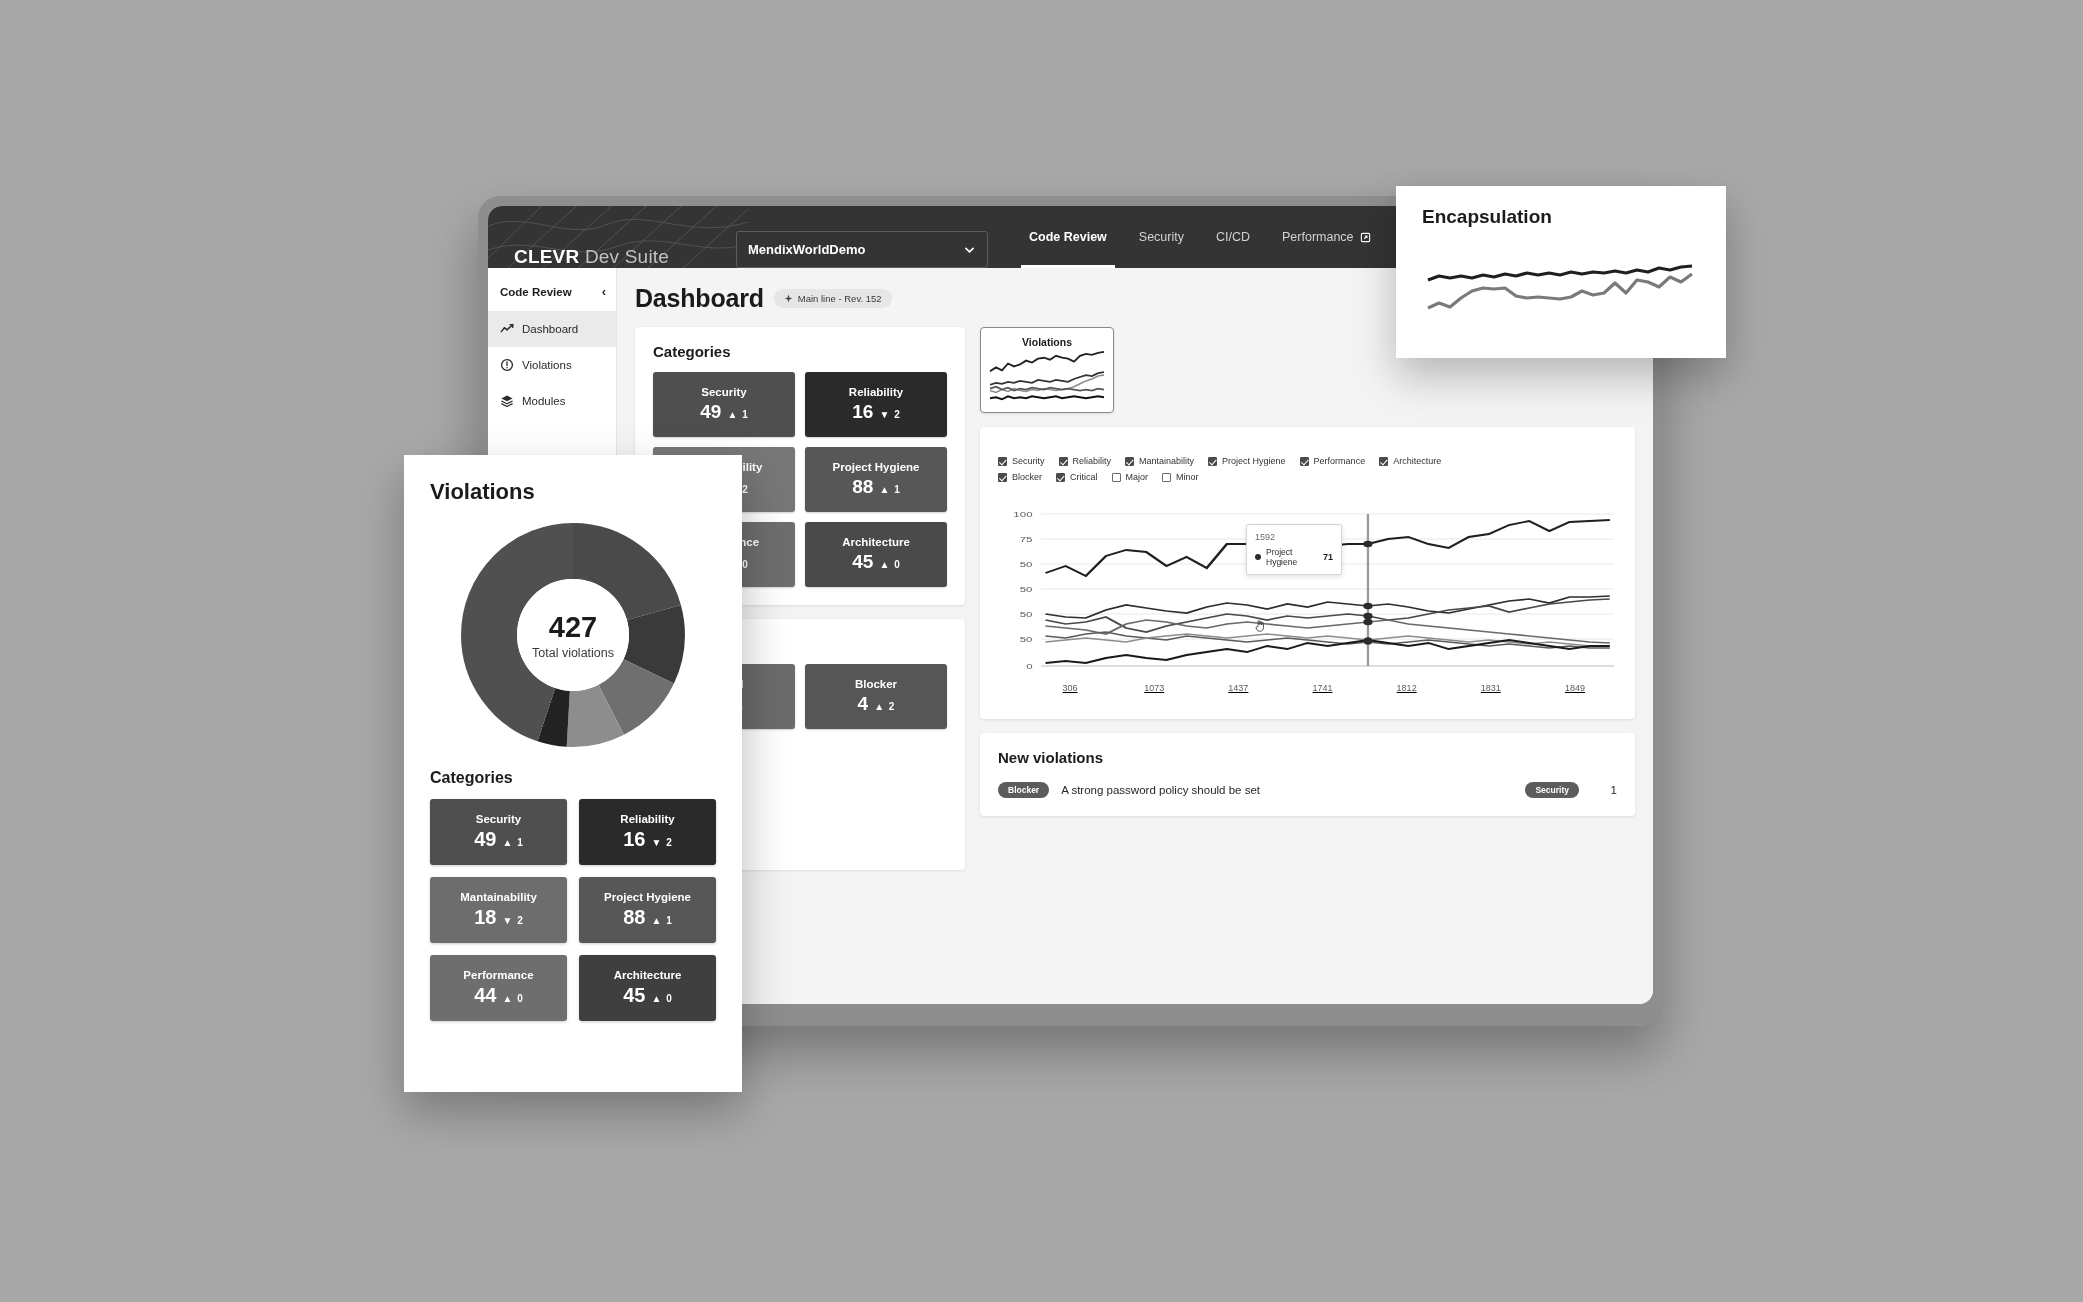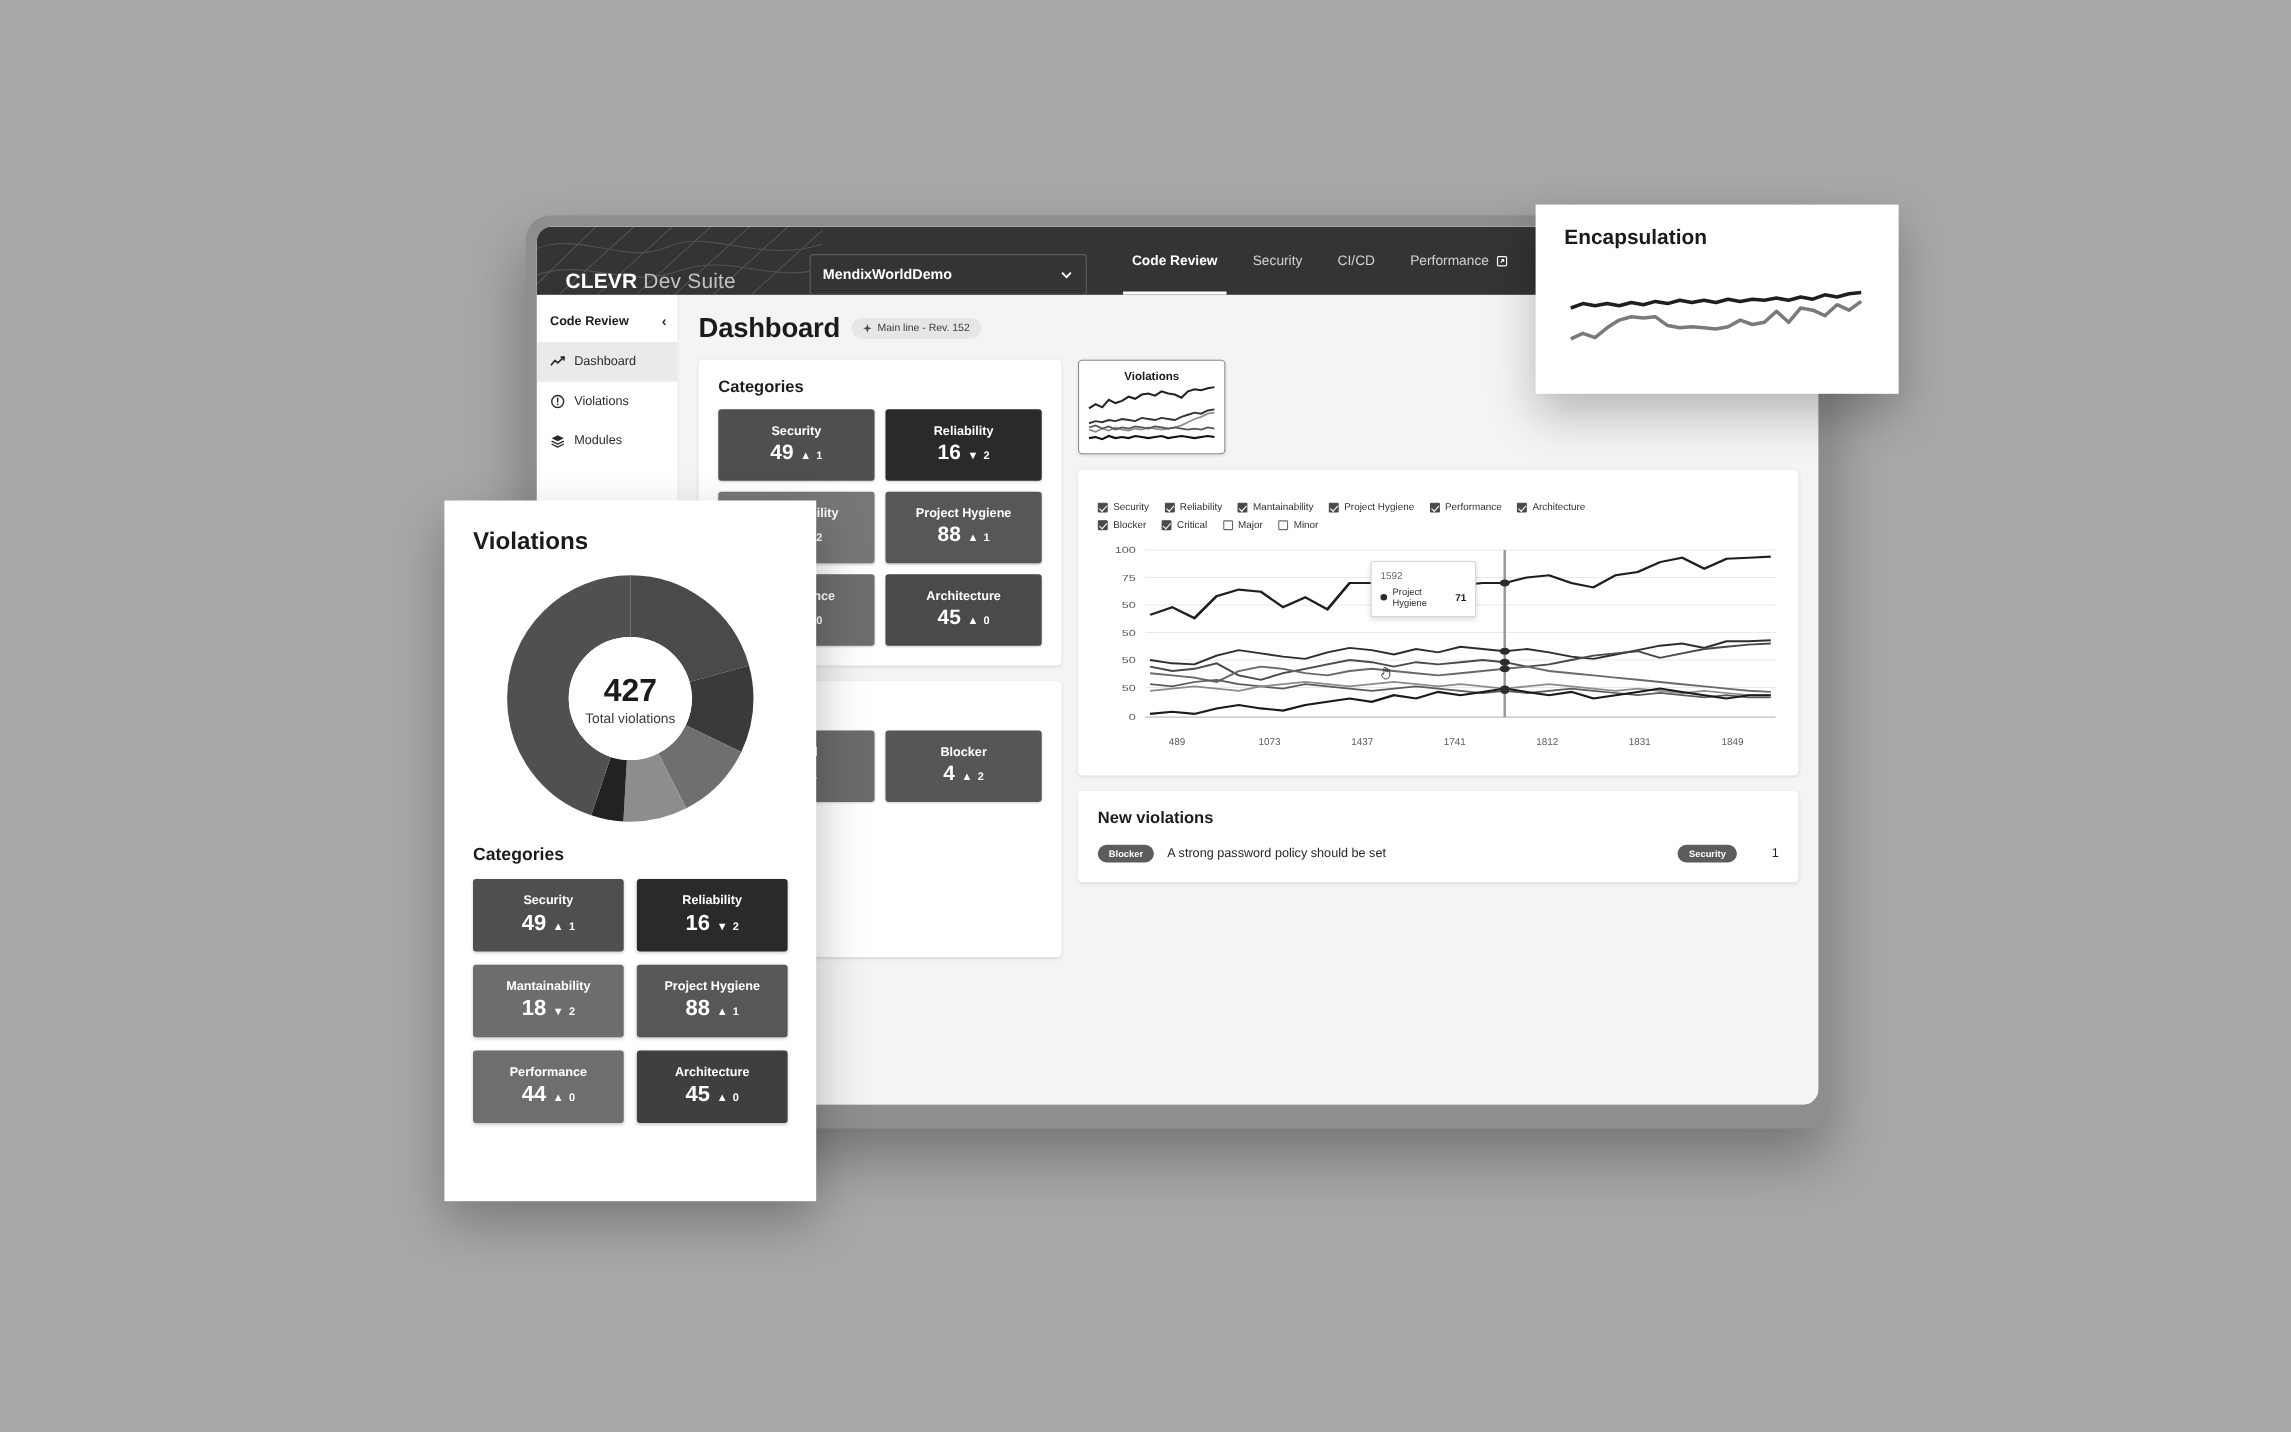--- a/index.html
+++ b/index.html
@@ -192,21 +192,21 @@
     width: 9px; height: 9px; border: 1px solid #6b6b6b; border-radius: 1px;
     background: #fff; position: relative; flex: none;
   }
   .cbox.on { background: #4a4a4a; border-color: #4a4a4a; }
   .cbox.on::after {
     content: ""; position: absolute; left: 2px; top: 0.5px;
     width: 3px; height: 5.5px;
     border: solid #fff; border-width: 0 1.4px 1.4px 0;
     transform: rotate(42deg);
   }
-  .chart-wrap { position: relative; margin-top: 10px; height: 195px; }
+  .chart-wrap { position: relative; margin-top: 24px; height: 195px; text-decoration: underline; }
   .chart-svg { width: 100%; height: 175px; display: block; }
   .xaxis { display: flex; margin-top: 2px; padding-left: 30px; }
   .xtick { flex: 1; text-align: center; font-size: 9px; color: #5c5c5c; }
   .tooltip {
     position: absolute; left: 248px; top: 18px;
     width: 96px;
     background: #ffffff; border: 1px solid #d6d6d6;
     border-radius: 2px;
     padding: 7px 8px;
     box-shadow: 0 2px 5px rgba(0,0,0,0.12);
@@ -556,21 +556,21 @@
                       <span class="tt-name">Project Hygiene</span>
                       <span class="tt-val">71</span>
                     </div>
                   </div>
 
                   <svg class="cursor-ico" viewBox="0 0 16 18" fill="none" stroke="#3a3a3a" stroke-width="1.1">
                     <path d="M5 9 L5 4.2 a1.1 1.1 0 0 1 2.2 0 L7.2 8 L7.2 5.2 a1.1 1.1 0 0 1 2.2 0 L9.4 8.4 L9.4 6.4 a1.1 1.1 0 0 1 2.2 0 L11.6 11.6 a4 4 0 0 1 -4 4.4 L6.4 16 a3.4 3.4 0 0 1 -2.6 -1.6 L2.6 12 a1.1 1.1 0 0 1 1.8 -1.2 Z"></path>
                   </svg>
 
                   <div class="xaxis">
-                    <div class="xtick">489</div>
+                    <div class="xtick">306</div>
                     <div class="xtick">1073</div>
                     <div class="xtick">1437</div>
                     <div class="xtick">1741</div>
                     <div class="xtick">1812</div>
                     <div class="xtick">1831</div>
                     <div class="xtick">1849</div>
                   </div>
                 </div>
               </div>
 

